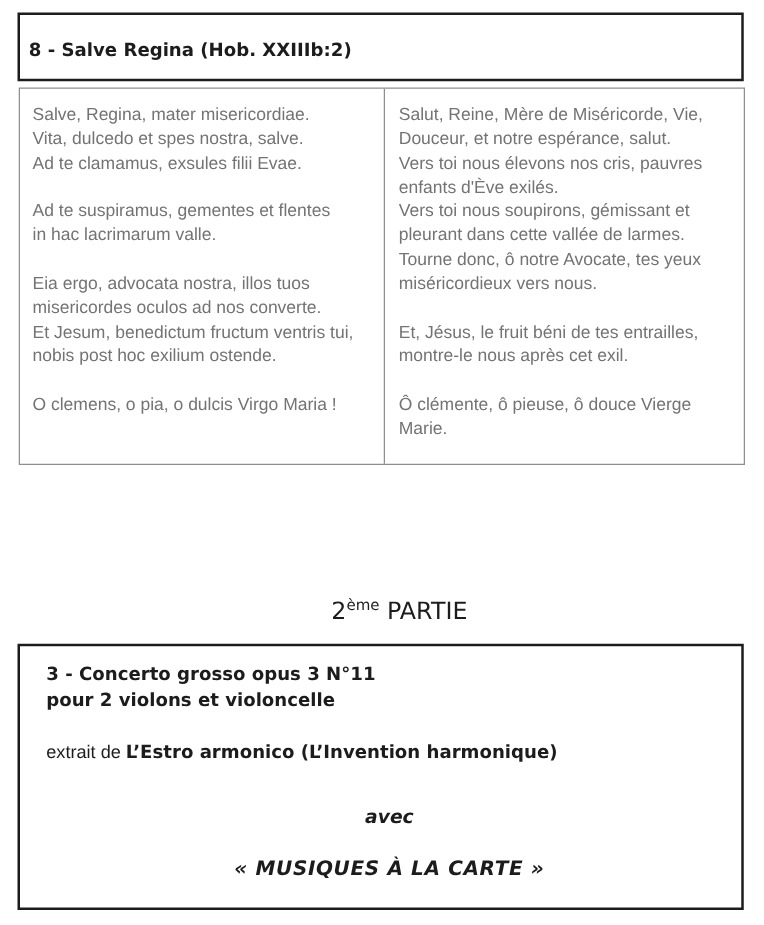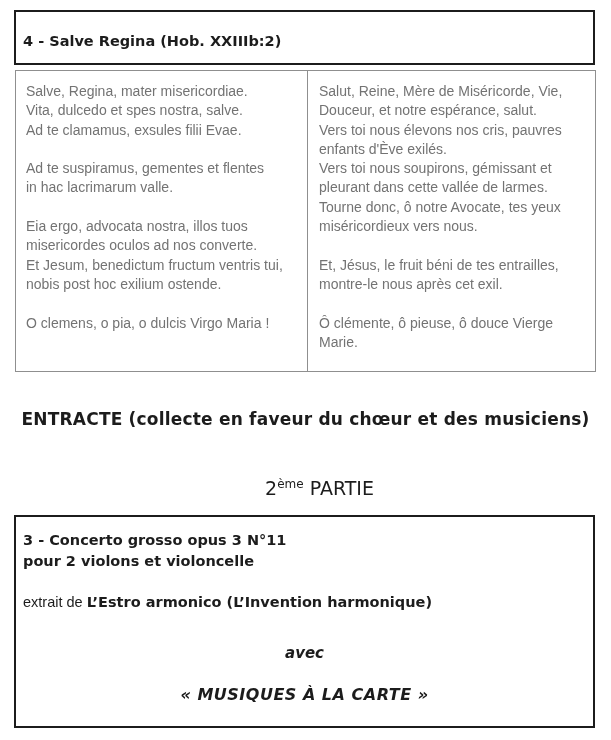--- a/index.html
+++ b/index.html
@@ -98,21 +98,21 @@
 
   
   .vivaldi-box {
     position: absolute;
     left: 14px;
     top: 515px;
     width: 581px;
     height: 213px;
     box-sizing: border-box;
     border: 2px solid #1c1c1c;
-    padding: 13px 7px 0 7px;
+    padding: 13px 7px 0 21px;
     font-family: "DejaVu Sans", sans-serif;
   }
   .v-title {
     display: flex;
     justify-content: space-between;
     font-weight: bold;
     font-size: 14.5px;
     line-height: 21px;
     white-space: nowrap;
   }
@@ -149,21 +149,21 @@
     letter-spacing: 0.5px;
     white-space: nowrap;
   }
 </style>
 </head>
 <body>
 
 <div class="page">
 
   <div class="header-box">
-    <span>4 - Salve Regina (Hob. XXIIIb:2)</span>
+    <span>8 - Salve Regina (Hob. XXIIIb:2)</span>
   </div>
 
   <div class="columns-box">
     <div class="col-left">
       <div class="verse">Salve, Regina, mater misericordiae.
 Vita, dulcedo et spes nostra, salve.
 Ad te clamamus, exsules filii Evae.
 
 Ad te suspiramus, gementes et flentes
 in hac lacrimarum valle.
@@ -186,21 +186,20 @@
 miséricordieux vers nous.
 
 Et, Jésus, le fruit béni de tes entrailles,
 montre-le nous après cet exil.
 
 Ô clémente, ô pieuse, ô douce Vierge
 Marie.</div>
     </div>
   </div>
 
-  <div class="entracte">ENTRACTE (collecte en faveur du chœur et des musiciens)</div>
 
   <div class="part2">
     <span>2</span><span class="sup">ème</span><span> PARTIE</span>
   </div>
 
   <div class="vivaldi-box">
     <div class="v-title">
       <span>3 - Concerto grosso opus 3 N°11</span>
     </div>
     <div class="v-sub">pour 2 violons et violoncelle</div>

